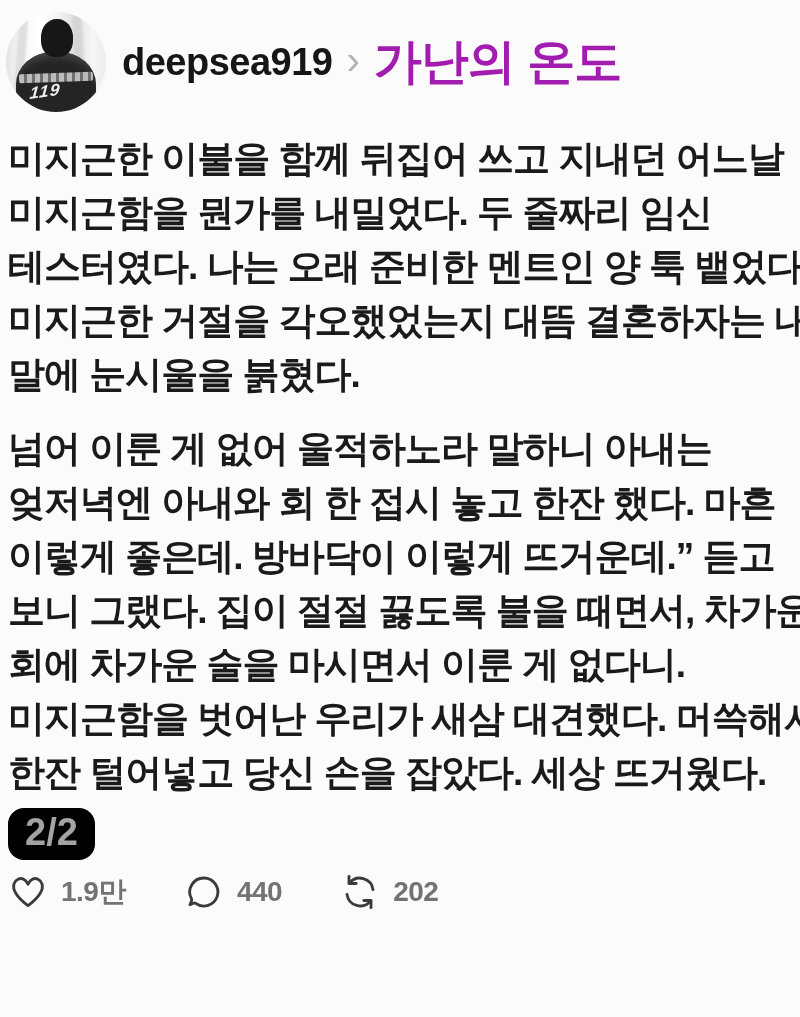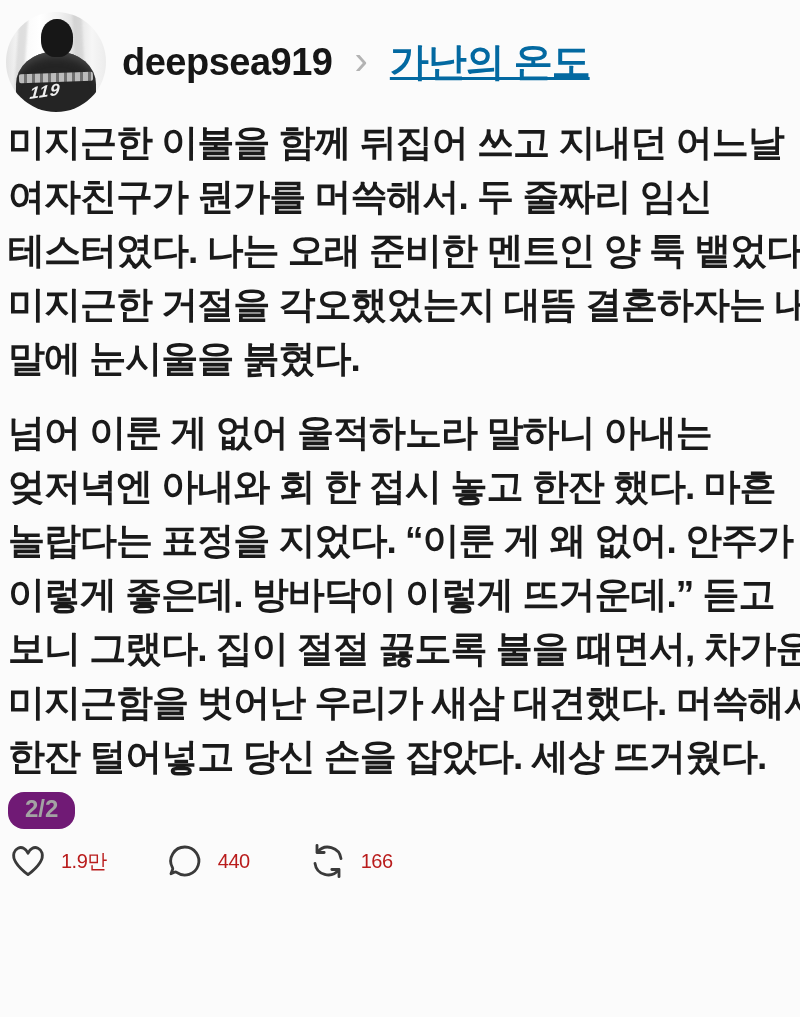--- a/index.html
+++ b/index.html
@@ -75,65 +75,65 @@
     font-size: 17px;
     font-weight: bold;
     font-style: italic;
     letter-spacing: 1px;
     transform: skewX(-12deg) rotate(-8deg);
   }
   .title-row {
     display: flex;
     align-items: center;
     margin-left: 16px;
-    gap: 22px;
+    gap: 14px;
   }
   .username {
     font-size: 38px;
     font-weight: 700;
     color: #161616;
     letter-spacing: -0.5px;
   }
   .chevron {
     font-size: 40px;
     color: #b3b3b3;
     font-weight: 400;
     line-height: 1;
     margin-top: -4px;
   }
   .community {
-    font-size: 39px;
+    font-size: 48px;
     font-weight: 800;
-    color: #0369a1;
+    color: #a21caf;
     letter-spacing: -1px;
-    text-decoration: underline;
   }
 
   
   .body-text {
     padding: 0 8px;
+    margin-top: 16px;
   }
   .para { margin: 0; }
   .para + .para { margin-top: 20px; }
   .line {
     font-size: 37px;
     line-height: 54px;
     font-weight: 700;
     color: #1a1a1a;
     letter-spacing: -1px;
     white-space: nowrap;
   }
   .page-badge {
     display: inline-block;
     margin: 8px 0 0 0;
     padding: 3px 17px 6px 17px;
-    background: #701a75;
+    background: #000000;
     border-radius: 16px;
     color: #a3a3a3;
-    font-size: 24px;
+    font-size: 38px;
     font-weight: 700;
   }
 
   
   .actions {
     display: flex;
     align-items: center;
     padding: 0 8px;
     margin-top: 12px;
     gap: 58px;
@@ -143,23 +143,23 @@
     align-items: center;
     gap: 13px;
     cursor: pointer;
   }
   .action svg {
     width: 40px;
     height: 40px;
     display: block;
   }
   .action .count {
-    font-size: 20px;
-    font-weight: 400;
-    color: #b91c1c;
+    font-size: 28px;
+    font-weight: 700;
+    color: #737373;
     letter-spacing: -0.5px;
   }
 </style>
 </head>
 <body>
 
 <div class="page">
 
   <header class="header">
     <div class="avatar">
@@ -173,31 +173,31 @@
     <div class="title-row">
       <span class="username">deepsea919</span>
       <span class="chevron">›</span>
       <span class="community">가난의 온도</span>
     </div>
   </header>
 
   <main class="body-text">
     <div class="para">
       <div class="line">미지근한 이불을 함께 뒤집어 쓰고 지내던 어느날</div>
-      <div class="line">여자친구가 뭔가를 머쓱해서. 두 줄짜리 임신</div>
+      <div class="line">미지근함을 뭔가를 내밀었다. 두 줄짜리 임신</div>
       <div class="line">테스터였다. 나는 오래 준비한 멘트인 양 툭 뱉었다.</div>
       <div class="line">미지근한 거절을 각오했었는지 대뜸 결혼하자는 내</div>
       <div class="line">말에 눈시울을 붉혔다.</div>
     </div>
     <div class="para">
       <div class="line">넘어 이룬 게 없어 울적하노라 말하니 아내는</div>
       <div class="line">엊저녁엔 아내와 회 한 접시 놓고 한잔 했다. 마흔</div>
-      <div class="line">놀랍다는 표정을 지었다. “이룬 게 왜 없어. 안주가</div>
       <div class="line">이렇게 좋은데. 방바닥이 이렇게 뜨거운데.” 듣고</div>
       <div class="line">보니 그랬다. 집이 절절 끓도록 불을 때면서, 차가운</div>
+      <div class="line">회에 차가운 술을 마시면서 이룬 게 없다니.</div>
       <div class="line">미지근함을 벗어난 우리가 새삼 대견했다. 머쓱해서</div>
       <div class="line">한잔 털어넣고 당신 손을 잡았다. 세상 뜨거웠다.</div>
     </div>
     <div class="page-badge">2/2</div>
   </main>
 
   <footer class="actions">
 
     <div class="action">
       <svg viewBox="0 0 24 24" fill="none" stroke="#3a3a3a" stroke-width="1.7" stroke-linecap="round" stroke-linejoin="round">
@@ -213,18 +213,18 @@
       <span class="count">440</span>
     </div>
 
     <div class="action">
       <svg viewBox="0 0 24 24" fill="none" stroke="#3a3a3a" stroke-width="1.7" stroke-linecap="round" stroke-linejoin="round">
         <path d="M19.8 10.6 A 8 8 0 0 0 5.6 6.7"></path>
         <path d="M5.4 2.6 v 4.3 h 4.3"></path>
         <path d="M4.2 13.4 A 8 8 0 0 0 18.4 17.3"></path>
         <path d="M18.6 21.4 v -4.3 h -4.3"></path>
       </svg>
-      <span class="count">166</span>
+      <span class="count">202</span>
     </div>
 
 
   </footer>
 </div>
 
 </body></html>

